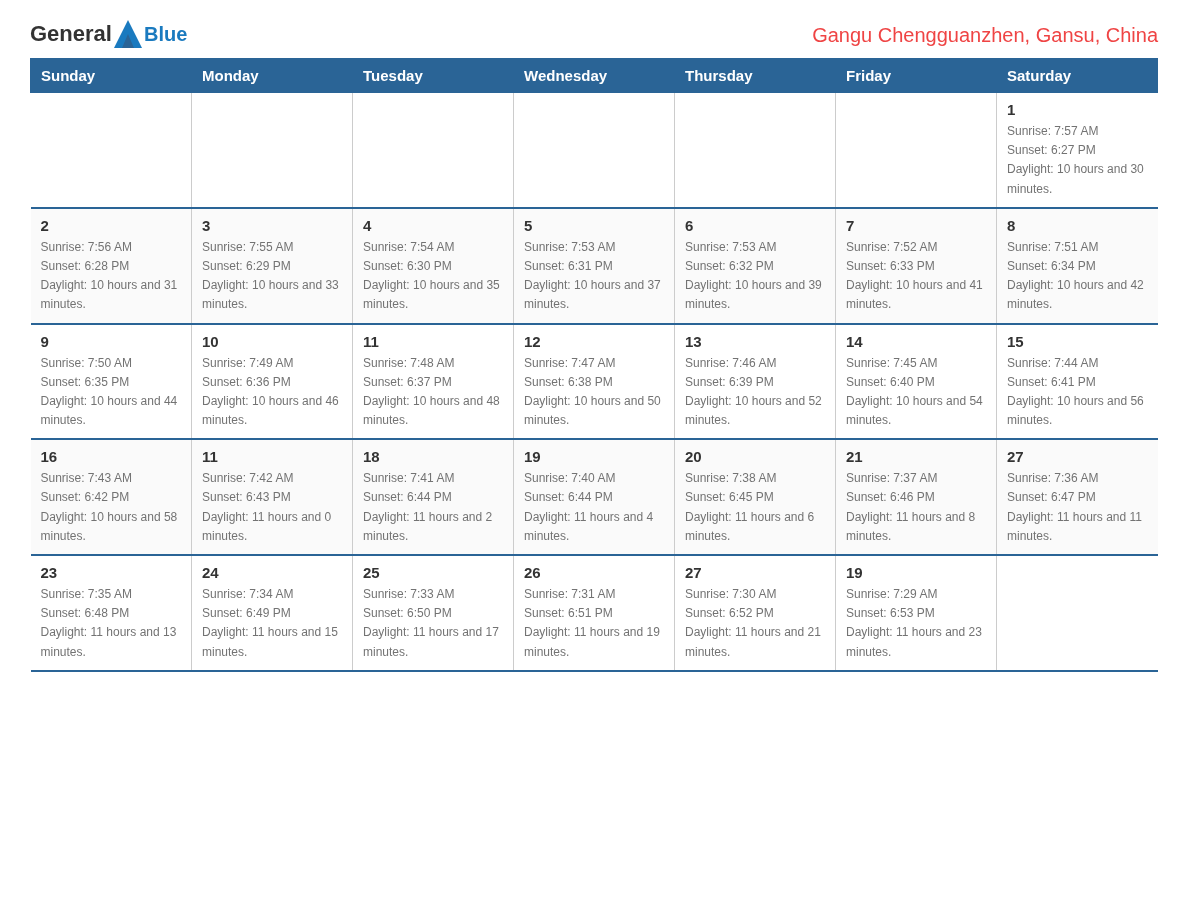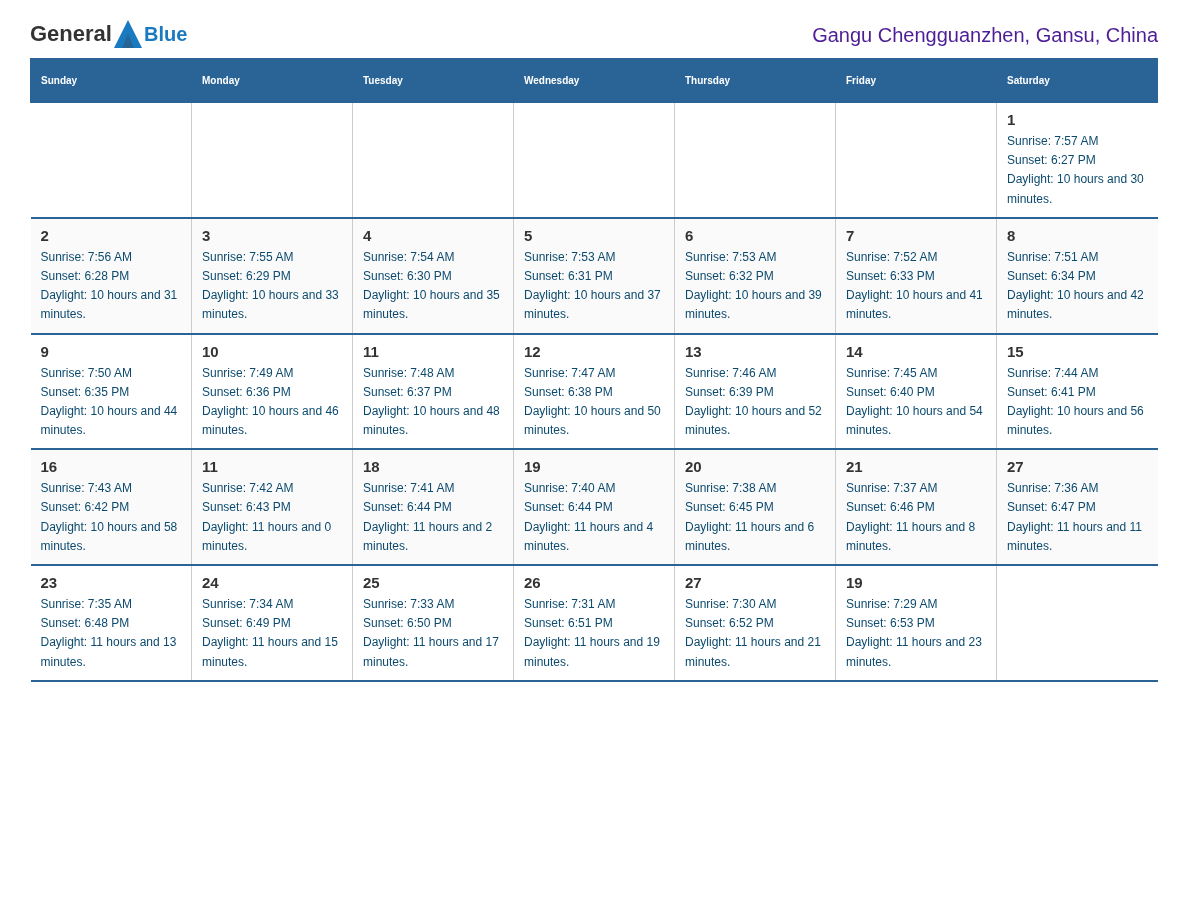--- a/index.html
+++ b/index.html
@@ -41,34 +41,34 @@
       text-align: right;
     }
     .month-title {
       font-size: 52px;
       font-weight: bold;
       color: #222;
       line-height: 1.1;
     }
     .location-title {
       font-size: 20px;
-      color: #4c1d95;
+      color: #ef4444;
       margin-top: 4px;
     }
     table {
       width: 100%;
       border-collapse: collapse;
       table-layout: fixed;
     }
     thead tr th {
       background-color: #2a6496;
       color: #fff;
-      font-size: 10px;
-      font-weight: bold;
-      padding: 16px 10px;
+      font-size: 15px;
+      font-weight: bold;
+      padding: 8px 10px;
       text-align: left;
       border: 1px solid #2a6496;
     }
     tbody tr {
       border-bottom: 2px solid #2a6496;
     }
     tbody tr td {
       vertical-align: top;
       padding: 8px 10px;
       font-size: 12.5px;
@@ -81,21 +81,21 @@
     }
     .day-number {
       font-size: 15px;
       font-weight: bold;
       margin-bottom: 4px;
       display: block;
     }
     .day-info {
       font-size: 12px;
       line-height: 1.6;
-      color: #0c4a6e;
+      color: #737373;
     }
     .empty-cell {
       background: #fafafa;
     }
     .week-row td {
       background: #fff;
     }
     .week-row:nth-child(even) td {
       background: #fafafa;
     }

